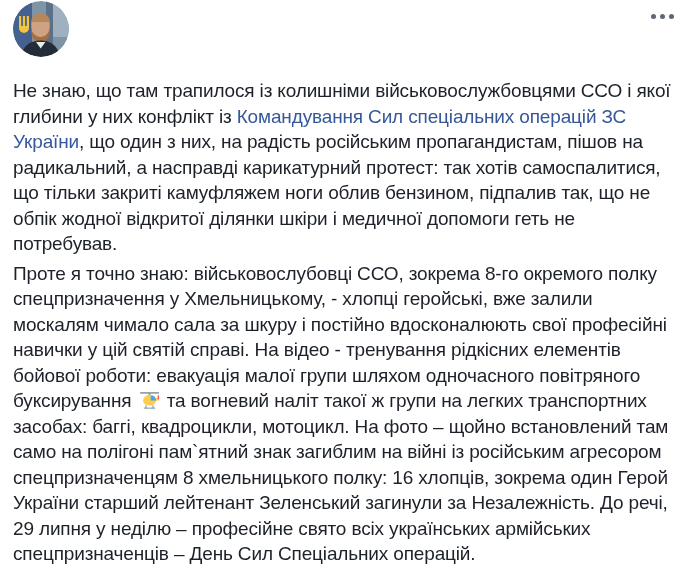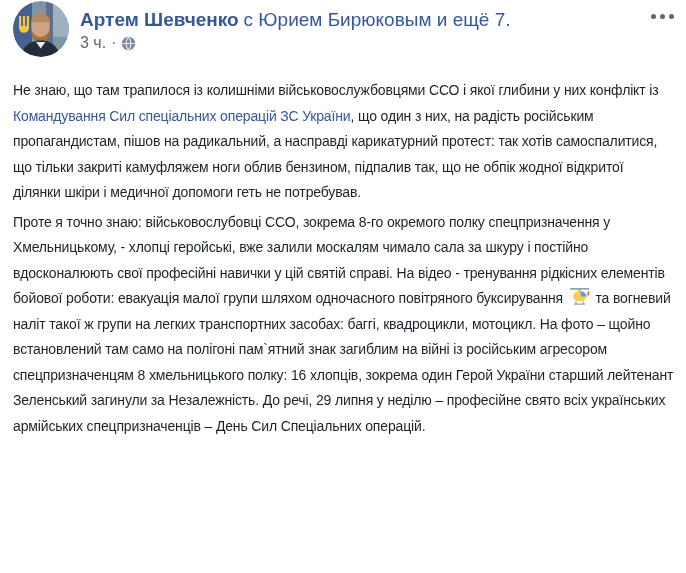--- a/index.html
+++ b/index.html
@@ -23,21 +23,21 @@
   .author{font-weight:bold;color:var(--link);cursor:pointer;}
   .tagged{color:var(--link);margin-left:5px;cursor:pointer;}
   .header-line2{margin-top:3px;display:flex;align-items:center;font-size:16px;color:var(--meta);}
   .timestamp{color:var(--meta);cursor:pointer;}
   .sep{margin:0 5px;}
   .globe{display:inline-flex;align-items:center;}
   .menu{position:absolute;right:8px;top:6px;display:flex;gap:4px;padding:8px 4px;cursor:pointer;}
   .menu .dot{width:5px;height:5px;border-radius:50%;background:var(--dots);}
   .post-body{
     margin-top:21px;padding:0 12px 0 13px;
-    font-size:14px;line-height:25.5px;letter-spacing:-0.15px;
+    font-size:19px;line-height:25.5px;letter-spacing:-0.15px;
     color:var(--text);
   }
   .para{margin:0 0 4px 0;}
   .body-link{color:var(--link);cursor:pointer;}
   .emoji{display:inline-block;}
   .emoji svg{vertical-align:-4px;margin:0 2px;}
 </style>
 </head>
 <body>
 
@@ -61,35 +61,20 @@
           <path d="M18 22 a9.5 10 0 0 1 19 0 v2 h-19 z" fill="#b5885c"></path>
           <ellipse cx="27.5" cy="26" rx="9.3" ry="10.5" fill="#cfa284"></ellipse>
           <path d="M18.3 27 a9.2 9 0 0 0 18.4 0 v4 a9.2 10.5 0 0 1 -18.4 0 z" fill="#a8703f"></path>
           <path d="M19 17 a9.5 8 0 0 1 17 0 l0.5 4 h-18 z" fill="#b5885c"></path>
           <path d="M8 56 c2 -12 10 -16.5 19.5 -16.5 c10 0 17.5 5 19.5 16.5 z" fill="#232c38"></path>
           <path d="M23 41 l4.7 6.5 l4.7 -6.5 z" fill="#e8edf2"></path>
         </g>
       </svg>
     </a>
 
-    <div class="header-info">
-      <div class="header-line1">
-        <a class="author">Артем Шевченко</a><a class="tagged">с Юрием Бирюковым и ещё 7.</a>
-      </div>
-      <div class="header-line2">
-        <a class="timestamp">3 ч.</a>
-        <span class="sep">·</span>
-        <span class="globe">
-          <svg viewBox="0 0 16 16" width="15" height="15">
-            <circle cx="8" cy="8" r="7.2" fill="#7e8a99"></circle>
-            <path d="M1.5 8 h13 M8 1.2 c3.2 2.6 3.2 11 0 13.6 M8 1.2 c-3.2 2.6 -3.2 11 0 13.6" stroke="#ffffff" stroke-width="1.1" fill="none" opacity="0.85"></path>
-          </svg>
-        </span>
-      </div>
-    </div>
 
     <div class="menu">
       <span class="dot"></span>
       <span class="dot"></span>
       <span class="dot"></span>
     </div>
 
   </div>
 
   <div class="post-body" id="post-body">

